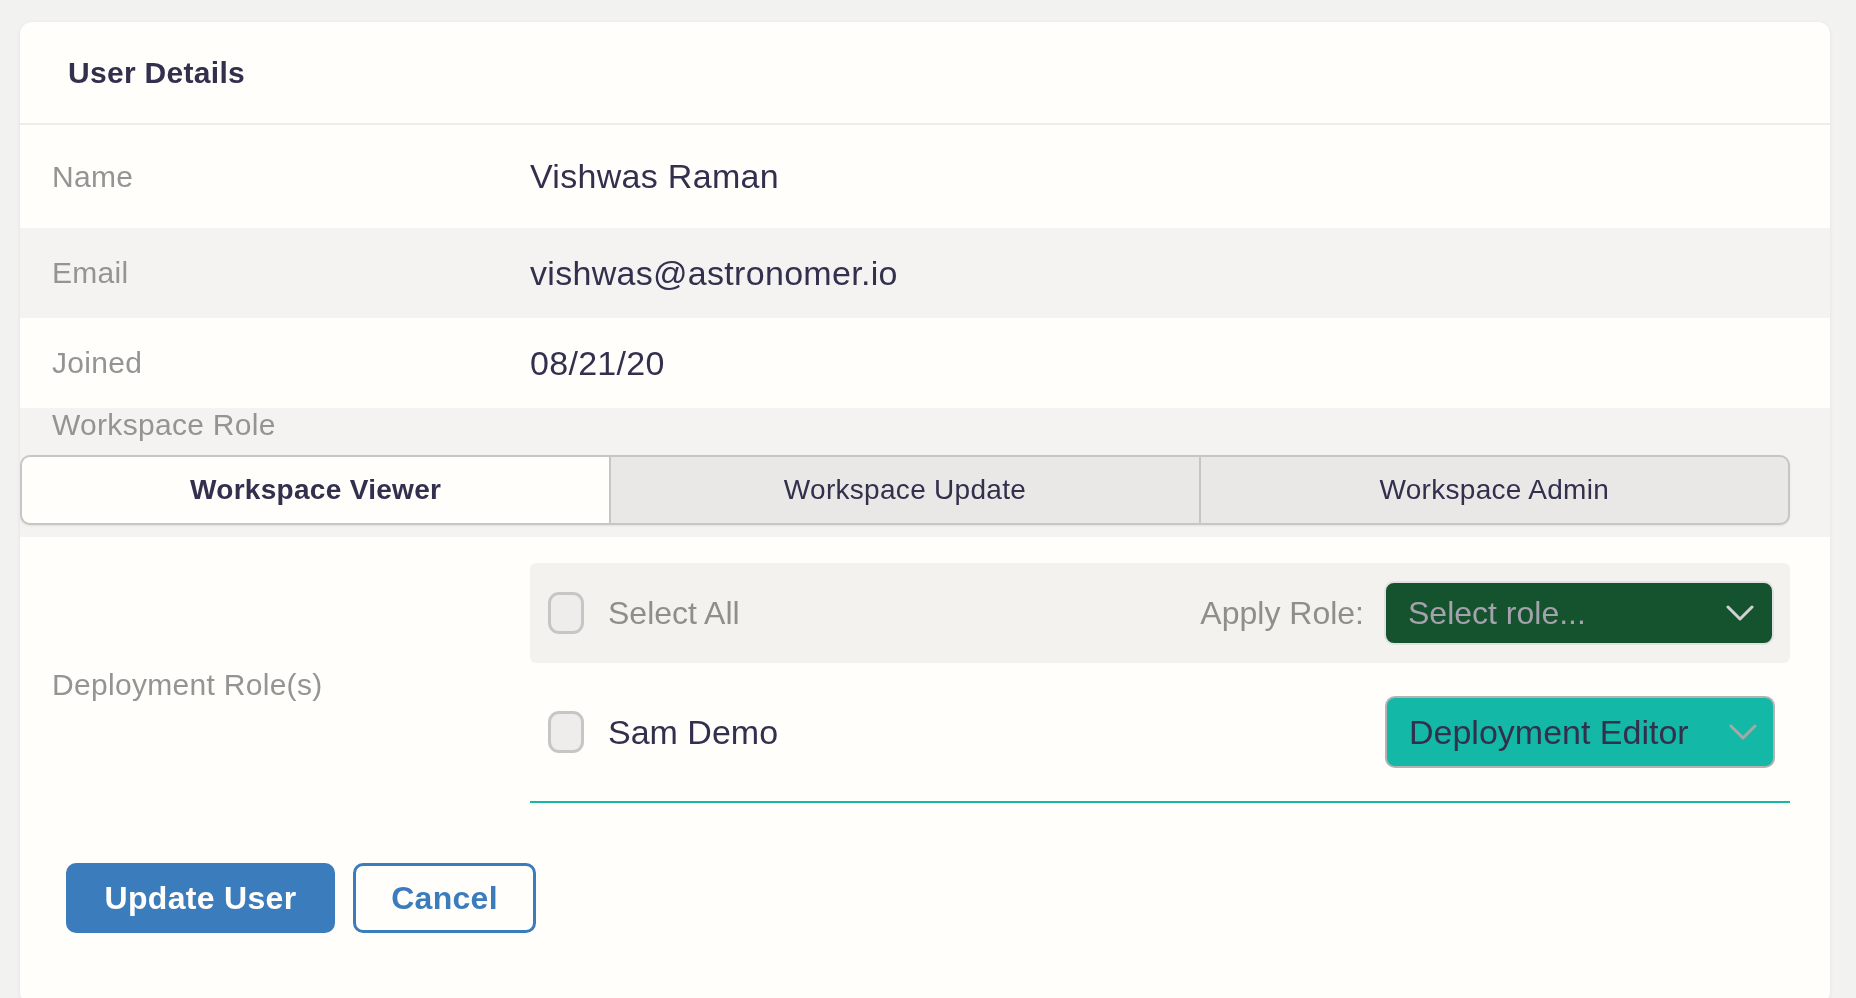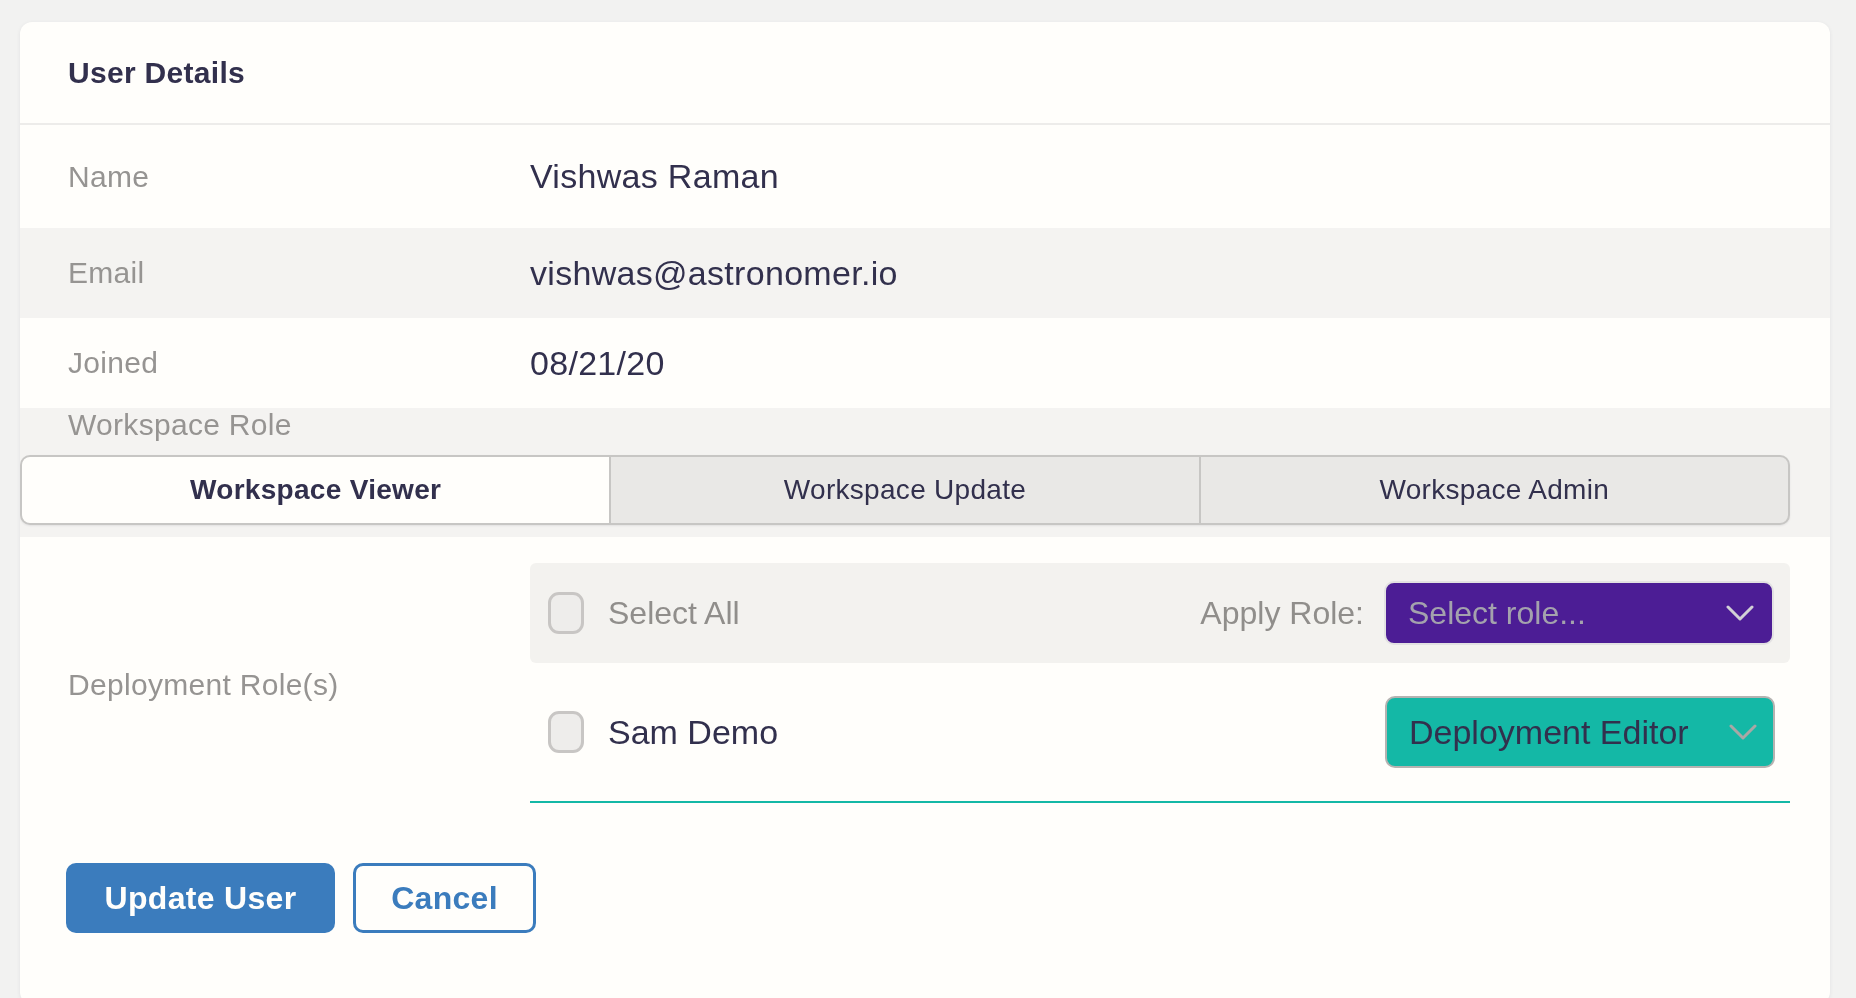--- a/index.html
+++ b/index.html
@@ -30,21 +30,21 @@
   }
   .row { display: flex; width: 100%; }
   .row.alt { background: #f4f3f1; }
   .r-name   { height: 103px; }
   .r-email  { height: 90px; justify-content: space-between; }
   .r-joined { height: 90px; }
   .r-ws     { height: 129px; flex-direction: column; }
   .r-deploy { height: 296px; }
   .label-col {
     width: 510px; flex: none;
-    padding-left: 48px;
+    padding-left: 32px;
     display: flex; align-items: center;
     font-size: 30px; color: #969492;
     letter-spacing: 0.3px;
   }
   .value-col {
     flex: 1;
     display: flex; align-items: center;
     padding-right: 40px;
     font-size: 34px; color: #32304d;
     letter-spacing: 0.3px;
@@ -86,21 +86,21 @@
   }
   .select-all-label { margin-left: 24px; font-size: 32px; color: #908e8b; }
   .flex-spacer { flex: 1; }
   .apply-label { font-size: 32px; color: #908e8b; margin-right: 20px; }
   .dd {
     display: flex; align-items: center; justify-content: space-between;
     border-radius: 10px; cursor: pointer; flex: none;
   }
   .dd-muted {
     width: 390px; height: 64px;
-    background: #4c1d95;
+    background: #14532d;
     border: 2px solid #e2e1e2;
     color: #a4a2ad;
     font-size: 32px;
     padding: 0 18px 0 22px;
   }
   .dd-muted .chev { color: #d2d1d6; }
   .sam-row {
     height: 140px;
     display: flex; align-items: center;
     padding-left: 18px;

